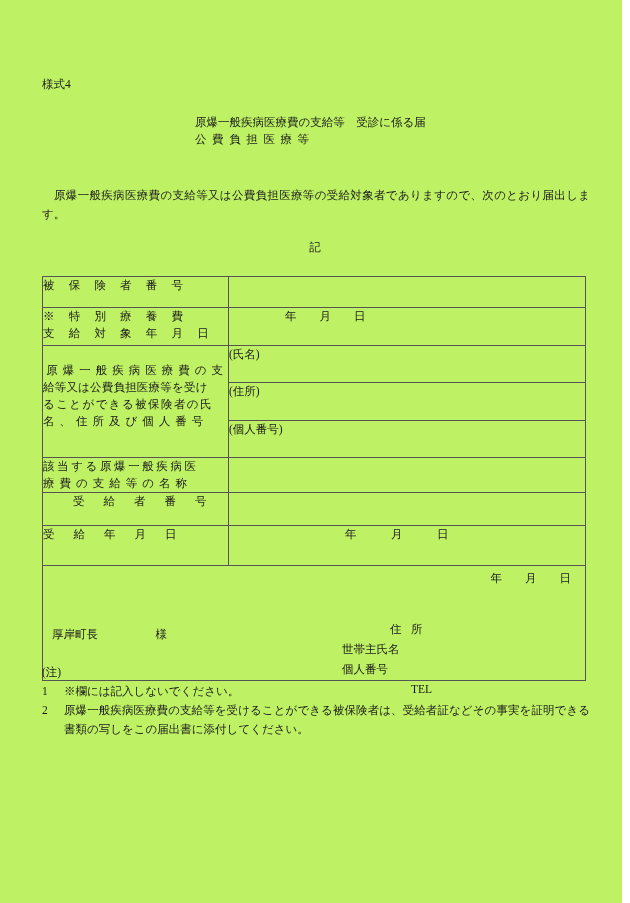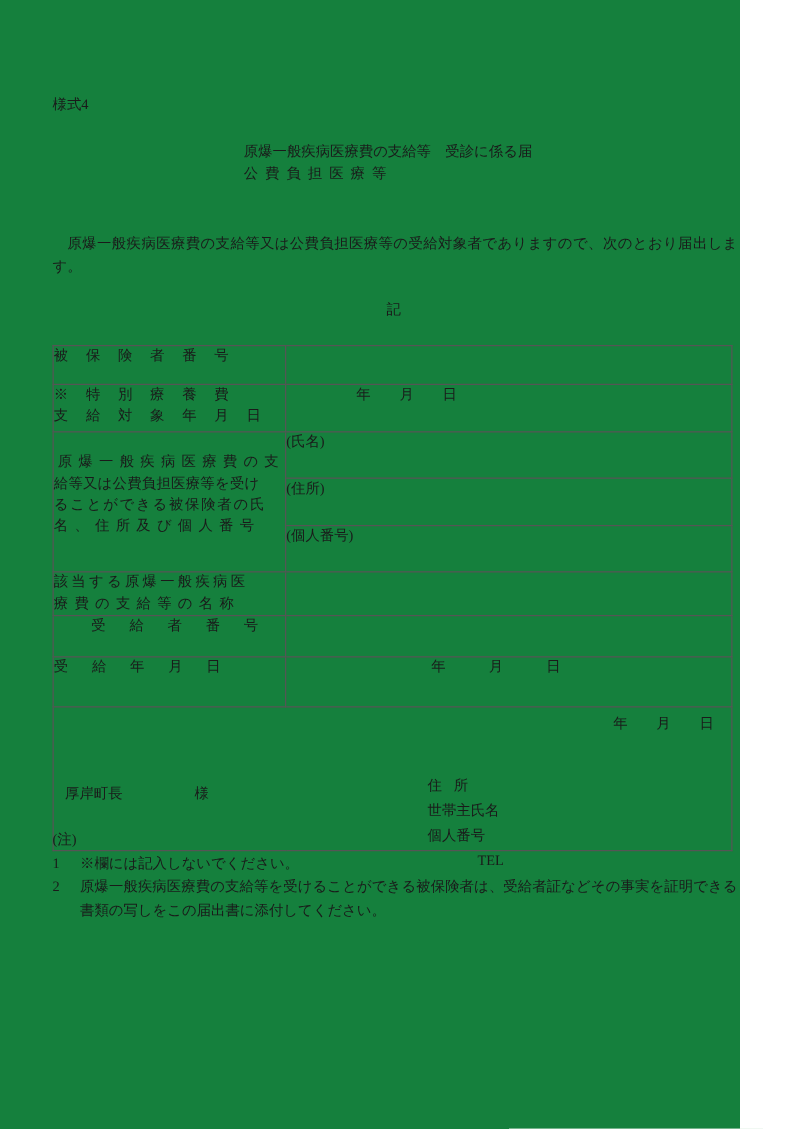--- a/index.html
+++ b/index.html
@@ -6,25 +6,24 @@
     margin: 0;
     padding: 0;
     background: #ffffff;
   }
   body {
     font-family: "Liberation Serif", "DejaVu Serif", serif;
     color: #1a1a1a;
   }
   #page {
     position: relative;
-    width: 556px;
+    width: 622px;
     height: 903px;
-    background: #15803d;
+    background: #bef264;
     overflow: hidden;
-    padding-left: 36px;
   }
 
   
   .form-number {
     position: absolute;
     left: 42px;
     top: 78px;
     font-size: 11.5px;
     line-height: 1.2;
     white-space: nowrap;
@@ -126,21 +125,21 @@
     margin-top: 27px;
   }
   .sig-fields {
     position: absolute;
     left: 299px;
     top: 53px;
     font-size: 11.5px;
     line-height: 20px;
   }
   .sig-fields .f { display: block; white-space: pre; }
-  .sig-fields .f-addr { letter-spacing: 9.5px; }
+  .sig-fields .f-addr { letter-spacing: 9.5px; margin-left: 48px; }
   .sig-fields .f-tel { padding-left: 40px; text-align: right; }
 
   
   .notes {
     position: absolute;
     left: 42px;
     top: 663px;
     width: 548px;
     font-size: 11.5px;
     line-height: 19px;

